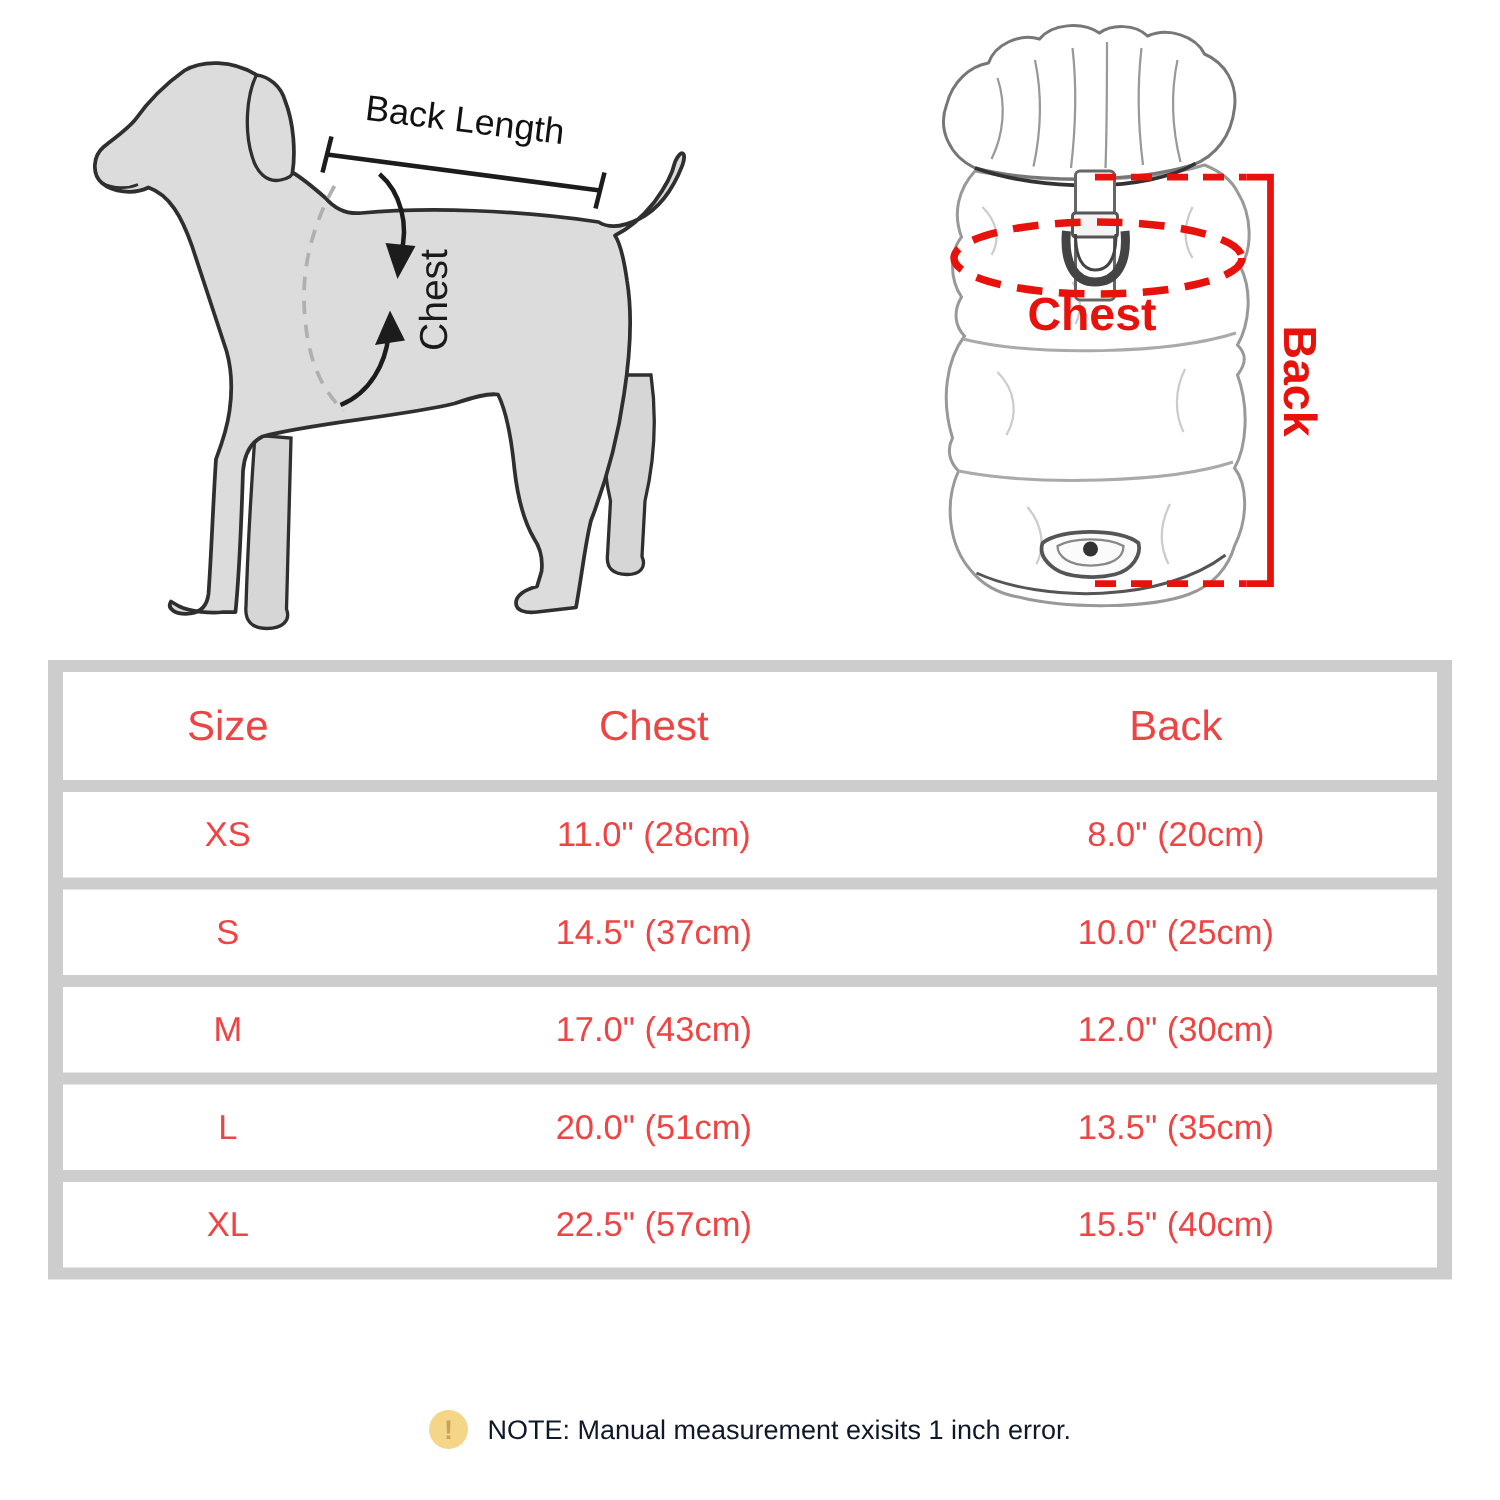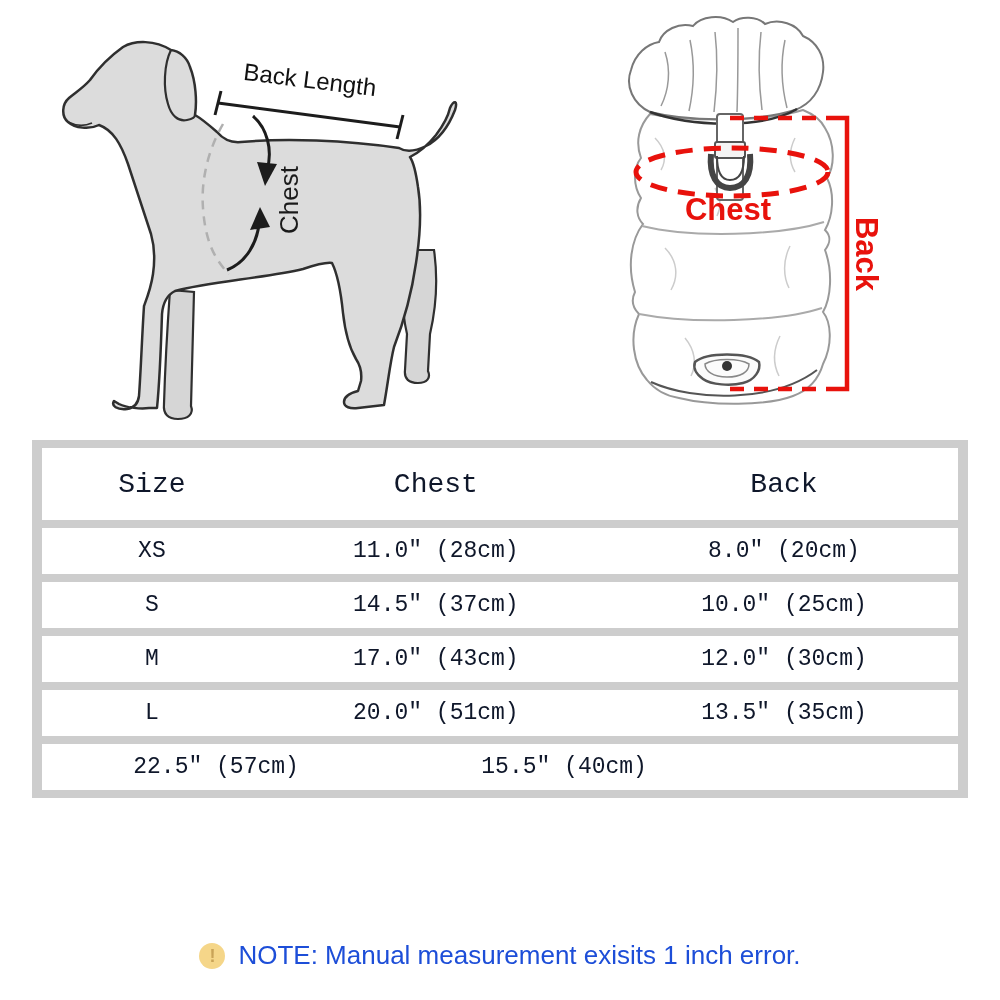--- a/index.html
+++ b/index.html
@@ -7,30 +7,30 @@
         font-family:"Liberation Sans",sans-serif;color:#1a1a1a;}
   svg text{font-family:"Liberation Sans",sans-serif;}
 
   .fig-dog{position:absolute;left:45px;top:12px;width:450px;height:415px;}
   .fig-vest{position:absolute;left:595px;top:8px;width:300px;height:420px;}
 
   .size-table{position:absolute;left:32px;top:440px;width:936px;box-sizing:border-box;
               background:#cdcdcd;padding:8px 10px;display:flex;flex-direction:column;gap:8px;}
   .t-row{display:flex;background:#ffffff;align-items:stretch;}
   .t-row.header{height:72px;}
-  .t-row.data{height:46px;}
-  .t-cell{display:flex;align-items:center;justify-content:center;font-size:23px;color:#0f172a;font-family:Liberation Mono, monospace;}
+  .t-row.data{height:57px;}
+  .t-cell{display:flex;align-items:center;justify-content:center;font-size:23px;color:#ef4444;}
   .t-row.header .t-cell{font-size:28px;}
   .c1{width:24%;} .c2{width:38%;} .c3{width:38%;}
 
   .note{position:absolute;left:0;top:940px;width:100%;display:flex;
         justify-content:center;align-items:center;gap:13px;}
   .note-icon{width:26px;height:26px;border-radius:50%;background:#f5d689;color:#c9a357;
              font-weight:bold;font-size:18px;line-height:26px;text-align:center;flex:0 0 auto;}
-  .note-text{font-size:26px;color:#1d4ed8;}
+  .note-text{font-size:18px;color:#0f172a;}
 </style>
 </head>
 <body>
 
 <div class="page">
 
   <svg class="fig-dog" viewBox="0 0 450 415">
 
     <path d="M125,278 C122,320 120,358 119,392 C118,402 123,407 133,407 C143,407 149,402 146,394 C147,358 148,320 149,280 Z" fill="#d6d6d6" stroke="#2f2f2f" stroke-width="2.2"></path>
     <path d="M362,238 C356,266 356,296 362,322 L360,358 C359,367 364,371 373,371 C382,371 386,366 383,359 L385,322 C391,296 393,266 389,238 Z" fill="#d6d6d6" stroke="#2f2f2f" stroke-width="2.2"></path>
@@ -141,20 +141,21 @@
       <div class="t-cell c1">M</div>
       <div class="t-cell c2">17.0" (43cm)</div>
       <div class="t-cell c3">12.0" (30cm)</div>
     </div>
     <div class="t-row data">
       <div class="t-cell c1">L</div>
       <div class="t-cell c2">20.0" (51cm)</div>
       <div class="t-cell c3">13.5" (35cm)</div>
     </div>
     <div class="t-row data">
+      <div class="t-cell c1">XL</div>
       <div class="t-cell c2">22.5" (57cm)</div>
       <div class="t-cell c3">15.5" (40cm)</div>
     </div>
   </div>
 
   <div class="note">
     <div class="note-icon">!</div>
     <div class="note-text">NOTE: Manual measurement exisits 1 inch error.</div>
   </div>
 

